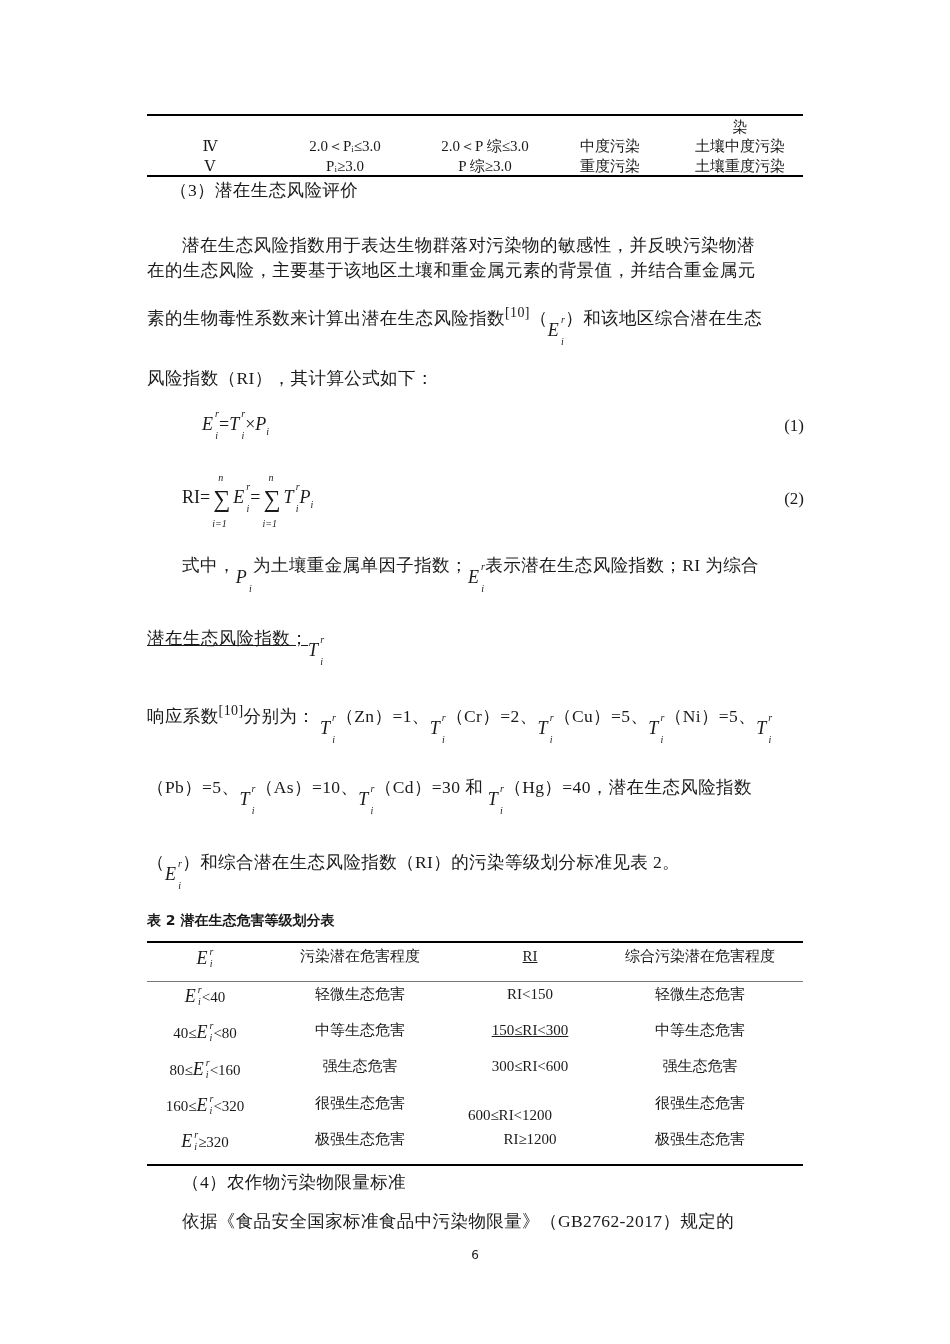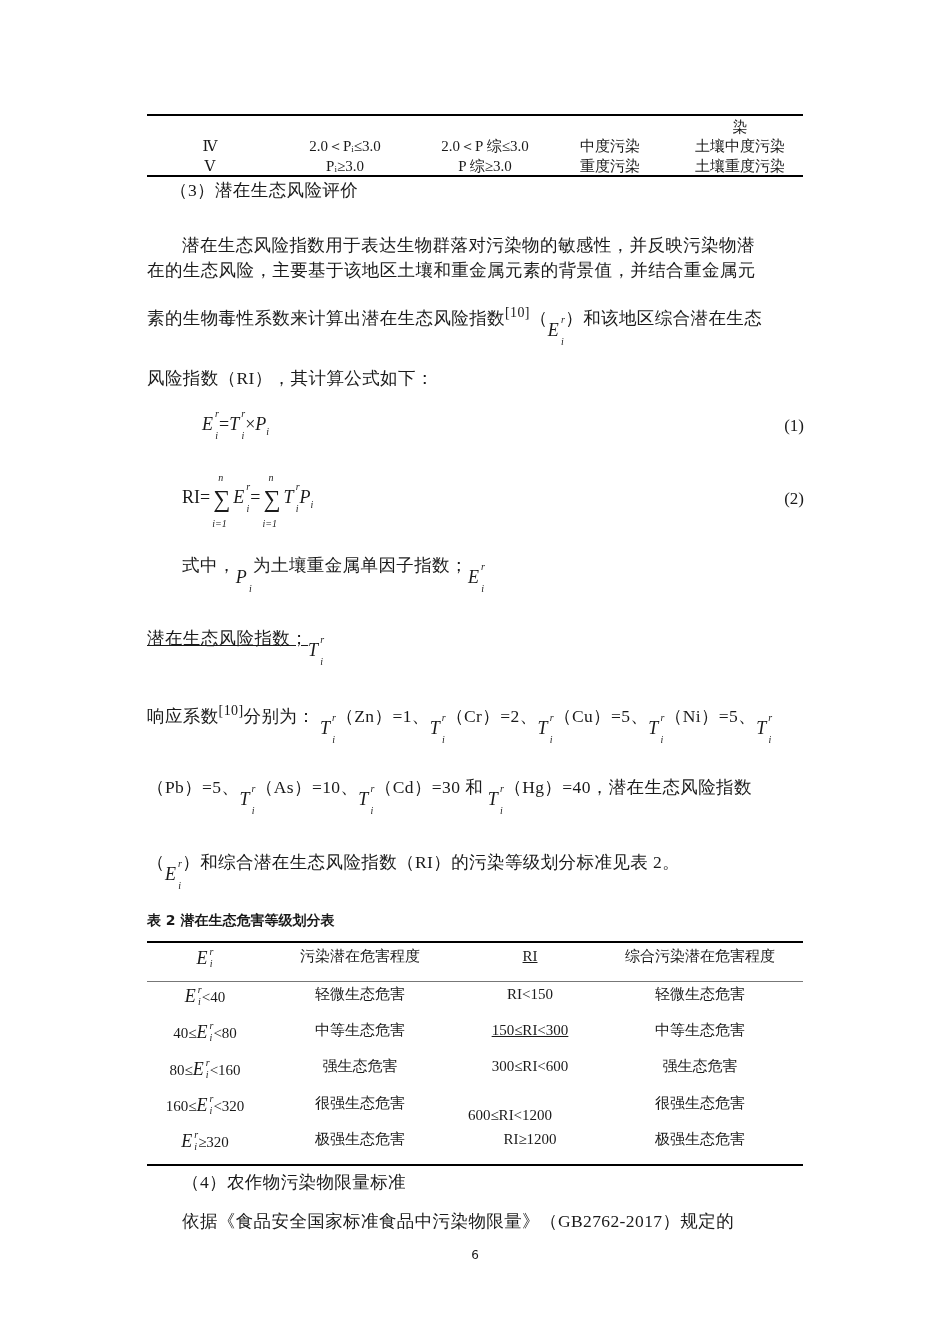--- a/index.html
+++ b/index.html
@@ -62,21 +62,21 @@
   <span class="var">E<span class="r">r</span><span class="i">i</span></span><span>=</span><span class="var">T<span class="r">r</span><span class="i">i</span></span><span>×</span><span class="math">P</span><span class="sub">i</span>
 </div>
 <div class="eqnum" style="top:416px;">(1)</div>
 
 <div class="eqn" style="left:182px;top:486px;">
   <span>RI=</span><span class="sigma">∑<span class="n">n</span><span class="lim">i=1</span></span><span class="var">E<span class="r">r</span><span class="i">i</span></span><span>=</span><span class="sigma">∑<span class="n">n</span><span class="lim">i=1</span></span><span class="var">T<span class="r">r</span><span class="i">i</span></span><span class="math">P</span><span class="sub">i</span>
 </div>
 <div class="eqnum" style="top:489px;">(2)</div>
 
 <div class="para" style="left:182px;top:553px;">
-  <span>式中，</span><span class="var low">P<span class="i">i</span></span><span>为土壤重金属单因子指数；</span><span class="var low">E<span class="r">r</span><span class="i">i</span></span>
+  <span>式中，</span><span class="var low">P<span class="i">i</span></span><span>为土壤重金属单因子指数；</span><span class="var low">E<span class="r">r</span><span class="i">i</span></span><span>表示潜在生态风险指数；RI 为综合</span>
 </div>
 <div class="para" style="top:626px;text-decoration:underline;">
   <span>潜在生态风险指数；</span><span class="var low">T<span class="r">r</span><span class="i">i</span></span>
 </div>
 <div class="para" style="top:703px;">
   <span>响应系数</span><span class="ref">[10]</span><span>分别为：</span>
   <span class="var low">T<span class="r">r</span><span class="i">i</span></span><span>（Zn）=1、</span><span class="var low">T<span class="r">r</span><span class="i">i</span></span><span>（Cr）=2、</span><span class="var low">T<span class="r">r</span><span class="i">i</span></span><span>（Cu）=5、</span><span class="var low">T<span class="r">r</span><span class="i">i</span></span><span>（Ni）=5、</span><span class="var low">T<span class="r">r</span><span class="i">i</span></span>
 </div>
 <div class="para" style="top:775px;">
   <span>（Pb）=5、</span><span class="var low">T<span class="r">r</span><span class="i">i</span></span><span>（As）=10、</span><span class="var low">T<span class="r">r</span><span class="i">i</span></span><span>（Cd）=30  和 </span><span class="var low">T<span class="r">r</span><span class="i">i</span></span><span>（Hg）=40，潜在生态风险指数</span>

